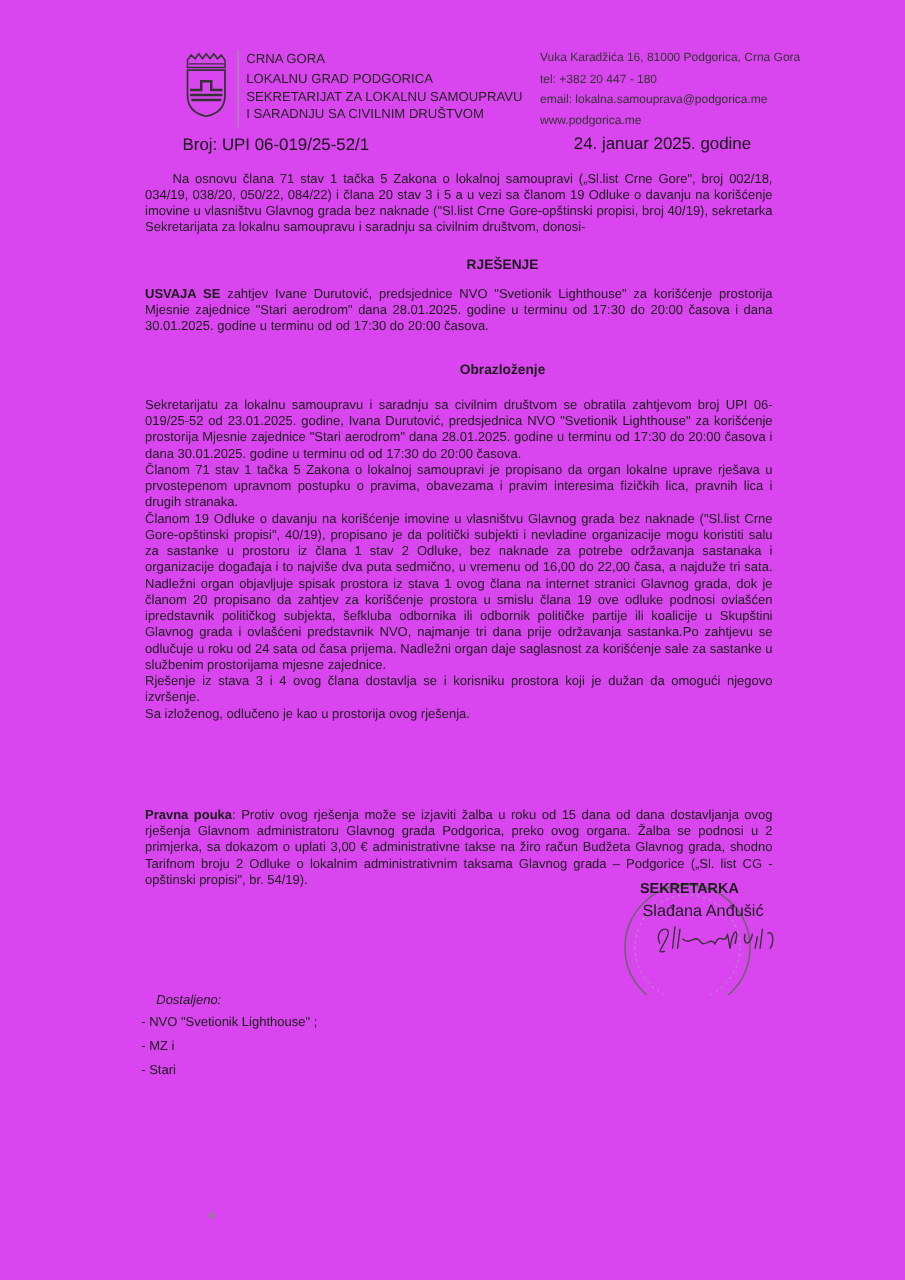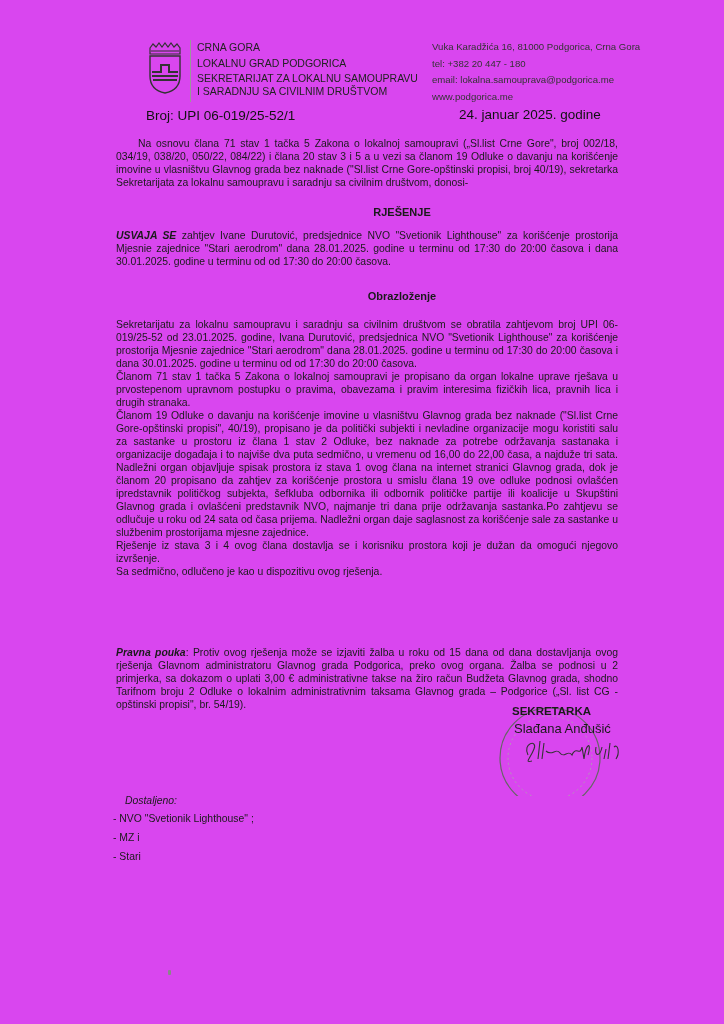--- a/index.html
+++ b/index.html
@@ -15,21 +15,21 @@
   .date { position:absolute; left:459px; top:107px; font-size:13.5px; color:#111; white-space:nowrap; }
   .body-text { position:absolute; left:116px; width:502px; font-size:10.4px; line-height:13px; color:#1a1a1a; text-align:justify; }
   .p1 { top:137px; text-indent:22px; }
   .heading { position:absolute; left:0; width:724px; text-align:center; font-size:11px; font-weight:bold; color:#1a1a1a; }
   .h-rjesenje { top:206px; left:40px; }
   .h-obraz { top:290px; left:40px; }
   .p2 { top:229px; }
   .p3 { top:318px; }
   .p3 p, .p4 p { margin:0; }
   .p4 { top:646px; }
-  b.strong { font-weight:bold;font-style:italic; }
+  b.strong { font-weight:bold; }
   .stamp { position:absolute; left:488px; top:700px; width:140px; height:96px; }
   .stamp-title { position:absolute; left:512px; top:705px; font-size:11.5px; font-weight:bold; white-space:nowrap; }
   .stamp-name { position:absolute; left:514px; top:721px; font-size:13px; white-space:nowrap; }
   .signature { position:absolute; left:520px; top:733px; width:105px; height:34px; }
   .dostav { position:absolute; left:113px; top:792px; font-size:10.4px; line-height:19px; color:#1a1a1a; }
   .dostav div { white-space:nowrap; }
   .dostav .title { padding-left:12px; line-height:17px;font-style:italic; }
   .speck { position:absolute; left:168px; top:970px; width:3px; height:5px; background:#888; border-radius:1px; }
 </style>
 </head>
@@ -70,21 +70,21 @@
 
   <div class="body-text p2"><b class="strong">USVAJA SE</b><span> zahtjev  Ivane Durutović, predsjednice NVO "Svetionik Lighthouse" za korišćenje prostorija Mjesnie zajednice "Stari aerodrom" dana 28.01.2025. godine u terminu od 17:30 do 20:00 časova i  dana 30.01.2025. godine u terminu od od 17:30 do 20:00 časova.</span></div>
 
   <div class="heading h-obraz">Obrazloženje</div>
 
   <div class="body-text p3">
     <p>Sekretarijatu za lokalnu samoupravu i saradnju sa civilnim društvom se obratila zahtjevom broj UPI  06-019/25-52 od 23.01.2025. godine,  Ivana Durutović, predsjednica NVO "Svetionik Lighthouse" za korišćenje  prostorija Mjesnie zajednice "Stari aerodrom" dana 28.01.2025. godine u terminu od 17:30 do 20:00 časova i  dana 30.01.2025. godine u terminu od od 17:30 do 20:00 časova.</p>
     <p>Članom 71 stav 1 tačka 5  Zakona o lokalnoj samoupravi je propisano da organ lokalne uprave rješava u prvostepenom upravnom postupku o pravima, obavezama i pravim interesima fizičkih lica, pravnih lica i drugih stranaka.</p>
     <p>Članom 19 Odluke o davanju na korišćenje imovine u vlasništvu Glavnog grada bez naknade ("Sl.list Crne Gore-opštinski propisi", 40/19), propisano je da politički subjekti i nevladine organizacije mogu koristiti salu za sastanke u prostoru iz člana 1 stav 2 Odluke, bez naknade za potrebe održavanja sastanaka i organizacije događaja i to najviše dva puta sedmično, u vremenu od 16,00 do 22,00 časa, a najduže tri sata. Nadležni organ objavljuje spisak prostora iz stava 1 ovog člana na internet stranici Glavnog grada, dok je članom 20 propisano  da zahtjev za korišćenje prostora u smislu člana 19 ove odluke podnosi ovlašćen ipredstavnik političkog subjekta, šefkluba odbornika ili odbornik političke partije ili koalicije u Skupštini Glavnog grada i ovlašćeni predstavnik NVO, najmanje tri dana prije održavanja sastanka.Po zahtjevu se odlučuje u roku od 24 sata od časa prijema. Nadležni organ daje saglasnost za korišćenje sale za sastanke u službenim prostorijama mjesne zajednice.</p>
     <p>Rješenje iz stava 3 i 4 ovog člana dostavlja se i korisniku prostora koji je dužan da omogući njegovo izvršenje.</p>
-    <p>Sa sedmično, odlučeno je kao u dispozitivu ovog rješenja.</p>
+    <p>Sa izloženog, odlučeno je kao u prostorija ovog rješenja.</p>
   </div>
 
   <div class="body-text p4"><b class="strong">Pravna pouka</b><span>: Protiv ovog rješenja može se izjaviti žalba u roku od 15 dana od dana dostavljanja ovog rješenja Glavnom administratoru Glavnog grada Podgorica, preko ovog organa. Žalba se podnosi u 2 primjerka, sa dokazom o uplati 3,00 € administrativne takse na žiro račun Budžeta Glavnog grada, shodno Tarifnom broju 2 Odluke o lokalnim administrativnim taksama Glavnog grada – Podgorice („Sl. list CG - opštinski propisi", br. 54/19).</span></div>
 
   <svg class="stamp" viewBox="0 0 140 96">
     <circle cx="62" cy="58" r="50" fill="none" stroke="#666" stroke-width="1.2"></circle>
     <circle cx="62" cy="58" r="42" fill="none" stroke="#aaa" stroke-width="0.8" stroke-dasharray="2 3"></circle>
   </svg>
   <div class="stamp-title">SEKRETARKA</div>
   <div class="stamp-name">Slađana Anđušić</div>

